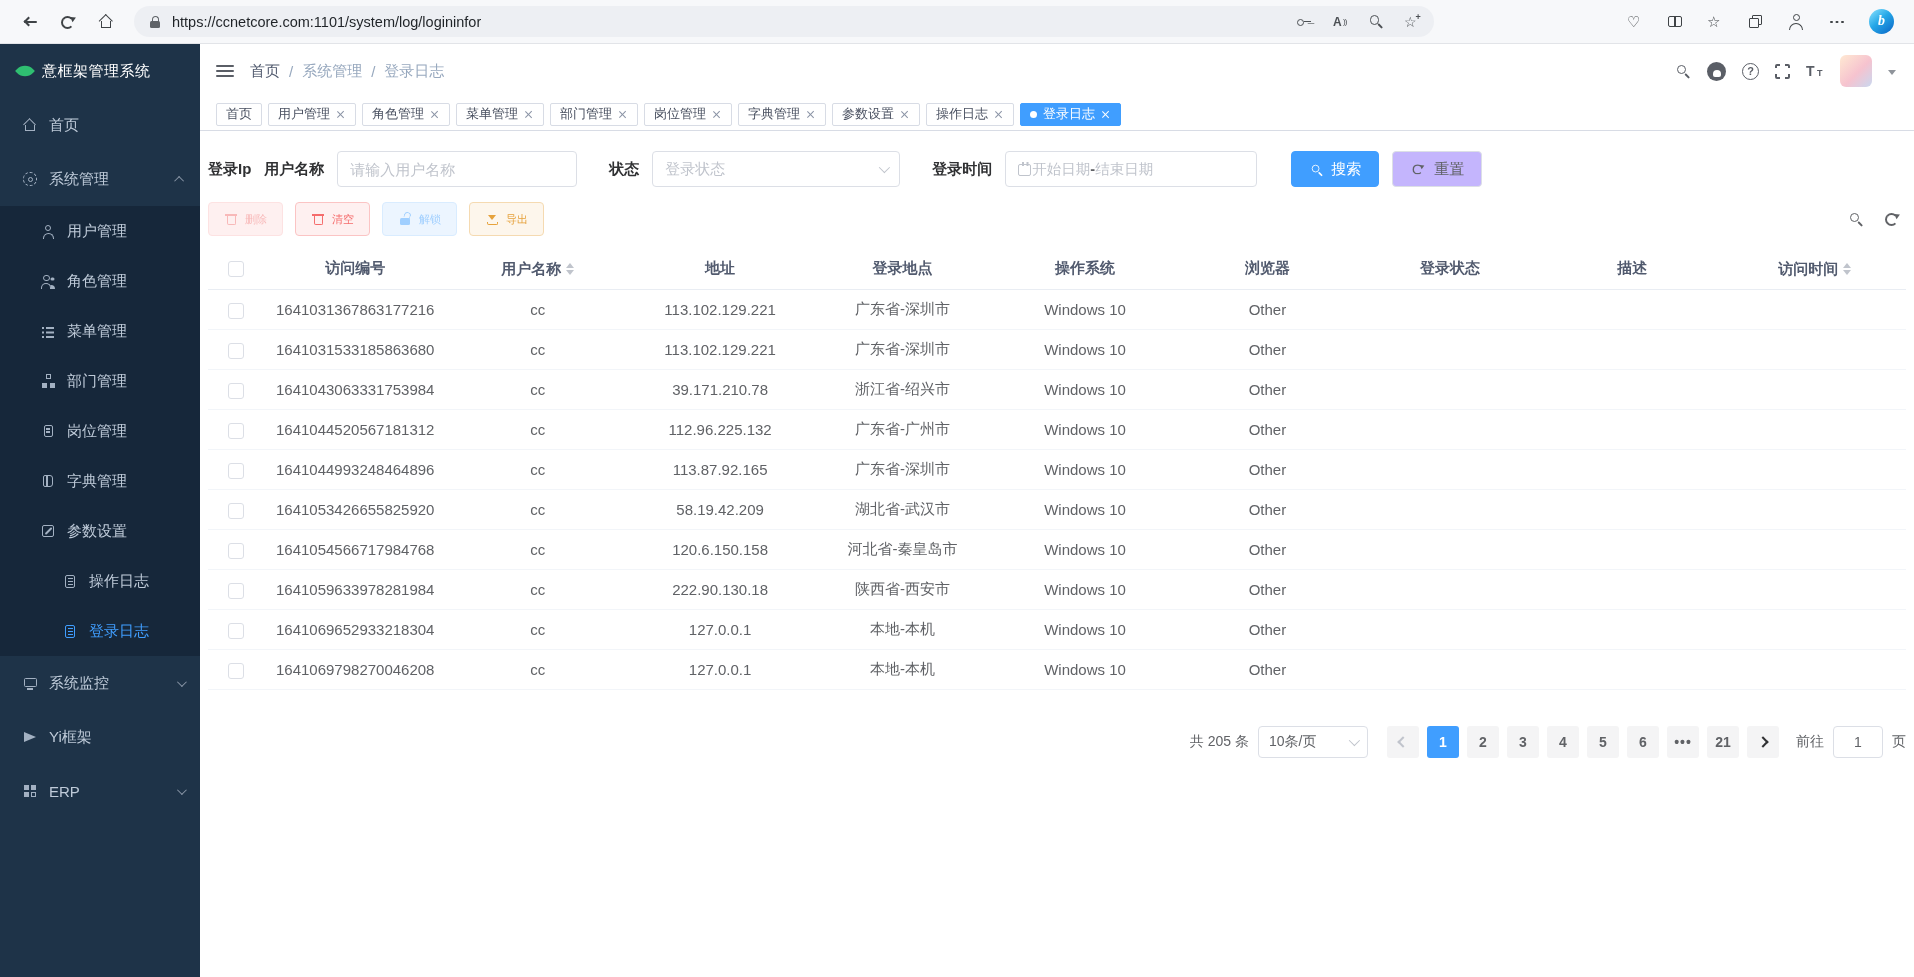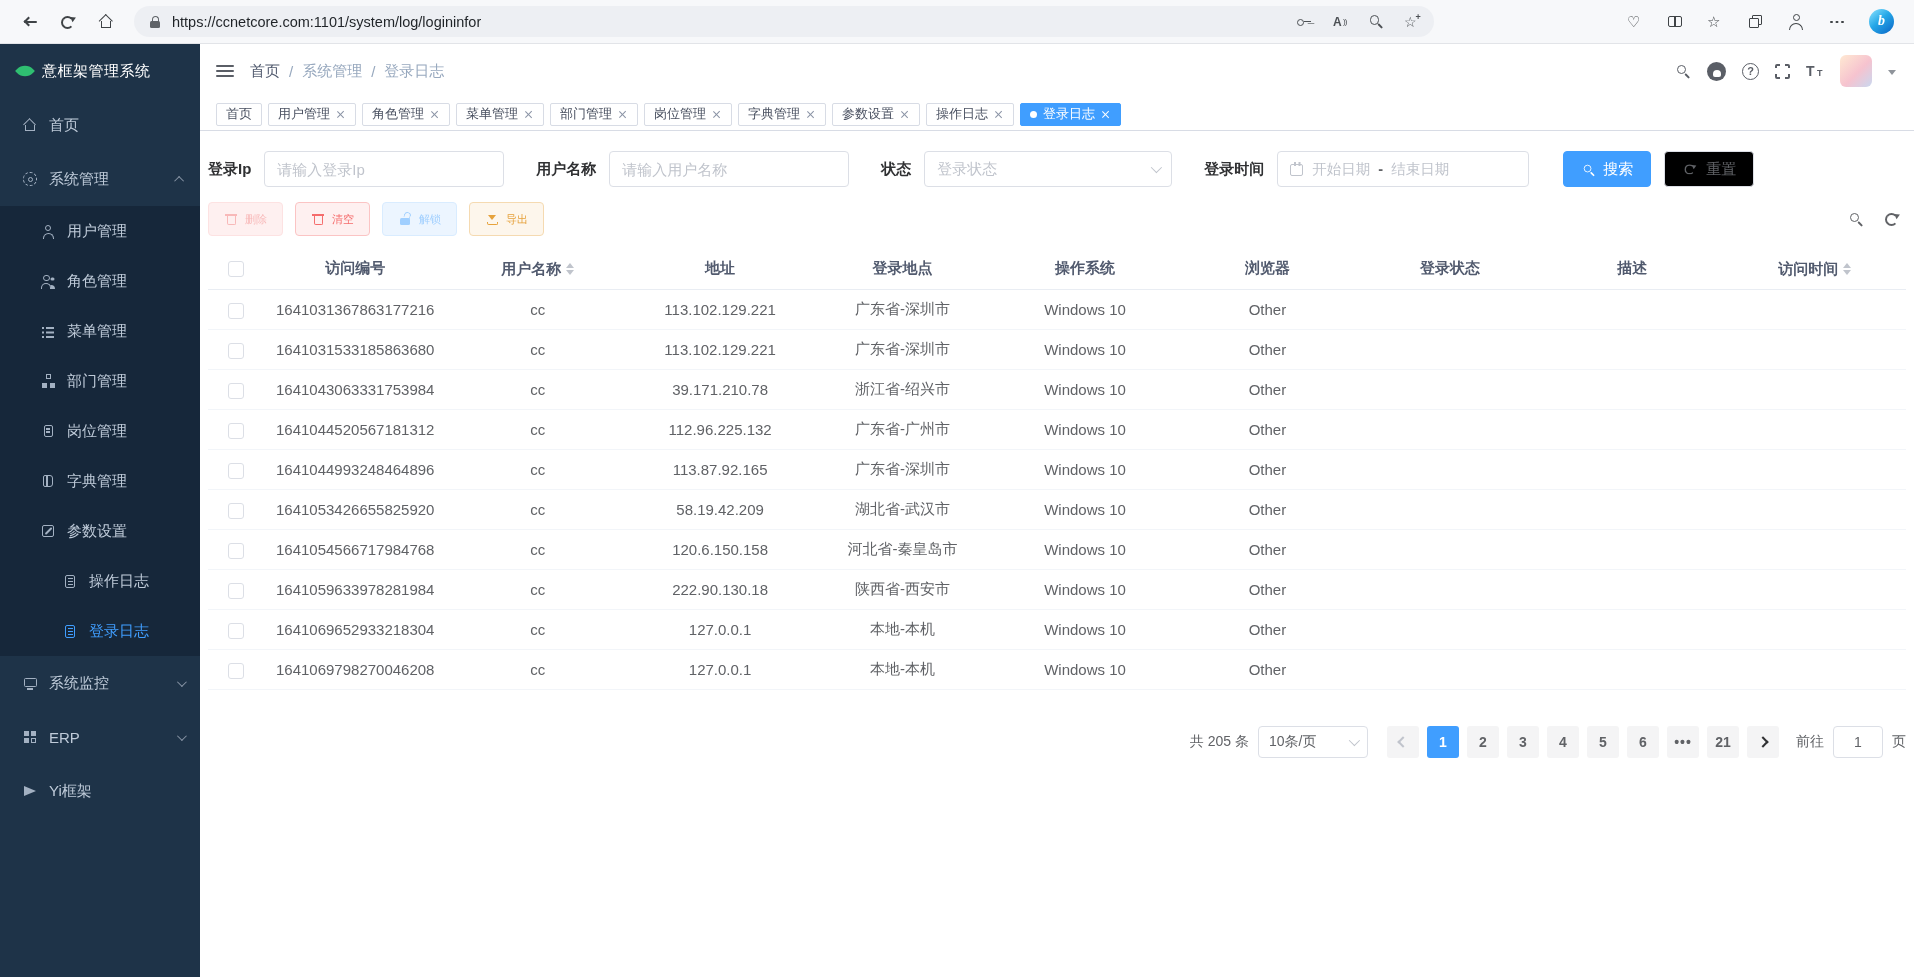--- a/index.html
+++ b/index.html
@@ -159,29 +159,29 @@
   
   .content{flex:1;min-height:0;padding:20px 8px 0;display:flex;flex-direction:column;overflow:hidden}
   .filters{display:flex;align-items:center;flex:none}
   .flabel{font-weight:700;color:#303133;font-size:15px;margin-right:13px;white-space:nowrap}
   .finput{height:36px;width:240px;border:1px solid #dcdfe6;border-radius:4px;padding:0 12px;font-size:15px;color:#606266;
     margin-right:32px;outline:none;font-family:inherit;background:#fff}
   .finput::placeholder{color:#c0c4cc}
   .fselect{height:36px;width:248px;border:1px solid #dcdfe6;border-radius:4px;padding:0 12px;display:flex;align-items:center;
     margin-right:32px;background:#fff;cursor:pointer}
   .fdate{height:36px;width:252px;border:1px solid #dcdfe6;border-radius:4px;padding:0 11px;display:flex;align-items:center;
-    gap:8px;margin-right:34px;background:#fff;cursor:pointer;font-size:14.5px}
+    margin-right:34px;background:#fff;cursor:pointer;font-size:14.5px}
   .ph{color:#c0c4cc;font-size:15px;white-space:nowrap}
   .fdate .ph{font-size:14.5px}
   .dsep{color:#606266;font-weight:700}
   .sel-caret{width:8px;height:8px;border-right:1.6px solid #c0c4cc;border-bottom:1.6px solid #c0c4cc;transform:rotate(45deg) translateY(-2px);margin-left:auto;flex:none}
   .btn{height:36px;padding:0 17px;border-radius:4px;font-size:15px;display:inline-flex;align-items:center;gap:8px;
     cursor:pointer;border:1px solid transparent;font-family:inherit;white-space:nowrap}
   .btn-primary{background:#409eff;border-color:#409eff;color:#fff}
-  .btn-plain{background:#000000;border-color:#dcdfe6;color:#606266;margin-left:13px}
+  .btn-plain{background:#c4b5fd;border-color:#dcdfe6;color:#606266;margin-left:13px}
 
   .actions{display:flex;align-items:center;margin-top:15px;flex:none}
   .abtn{height:34px;padding:0 15px;border-radius:4px;font-size:11px;display:inline-flex;align-items:center;gap:7px;
     cursor:pointer;border:1px solid transparent;font-family:inherit;margin-right:12px;white-space:nowrap}
   .abtn.danger{color:#f56c6c;background:#fef0f0;border-color:#fbc4c4}
   .abtn.danger.disabled{color:#f8b9b9;border-color:#fde2e2;cursor:not-allowed}
   .abtn.primary{color:#409eff;background:#ecf5ff;border-color:#b3d8ff}
   .abtn.primary.disabled{color:#a0cfff;border-color:#d9ecff;cursor:not-allowed}
   .abtn.warning{color:#e6a23c;background:#fdf6ec;border-color:#f5dab1}
   .mini-icons{margin-left:auto;display:flex;align-items:center;gap:20px;color:#606266;padding-right:6px}
@@ -303,27 +303,27 @@
           <div class="menu-item lvl3 active">
             <span class="mi mi-login-log"></span>
             <span class="menu-label">登录日志</span>
           </div>
           <div class="menu-item lvl1">
             <span class="mi mi-monitor"></span>
             <span class="menu-label">系统监控</span>
             <span class="chev down"></span>
           </div>
           <div class="menu-item lvl1">
+            <span class="mi mi-send"></span>
+            <span class="menu-label">Yi框架</span>
+          </div>
+          <div class="menu-item lvl1">
             <span class="mi mi-grid"></span>
             <span class="menu-label">ERP</span>
             <span class="chev down"></span>
-          </div>
-          <div class="menu-item lvl1">
-            <span class="mi mi-send"></span>
-            <span class="menu-label">Yi框架</span>
           </div>
         </nav>
     </aside>
 
     <main class="main">
 
       <header class="topbar">
         <span class="hamb">
             <span class="ic ic-hamburger"></span>
           </span>
@@ -395,21 +395,20 @@
             <span class="dot"></span>
             <span class="tab-label">登录日志</span>
             <span class="tab-close"></span>
           </div>
         </div>
 
       <section class="content">
 
         <div class="filters">
           <span class="flabel">登录Ip</span>
-          <input class="finput" placeholder="请输入登录Ip" style="">
           <span class="flabel">用户名称</span>
           <input class="finput" placeholder="请输入用户名称" style="">
           <span class="flabel">状态</span>
           <div class="fselect">
             <span class="ph">登录状态</span>
             <span class="sel-caret"></span>
           </div>
           <span class="flabel">登录时间</span>
           <div class="fdate">
             <span class="ic ic-calendar"></span>

